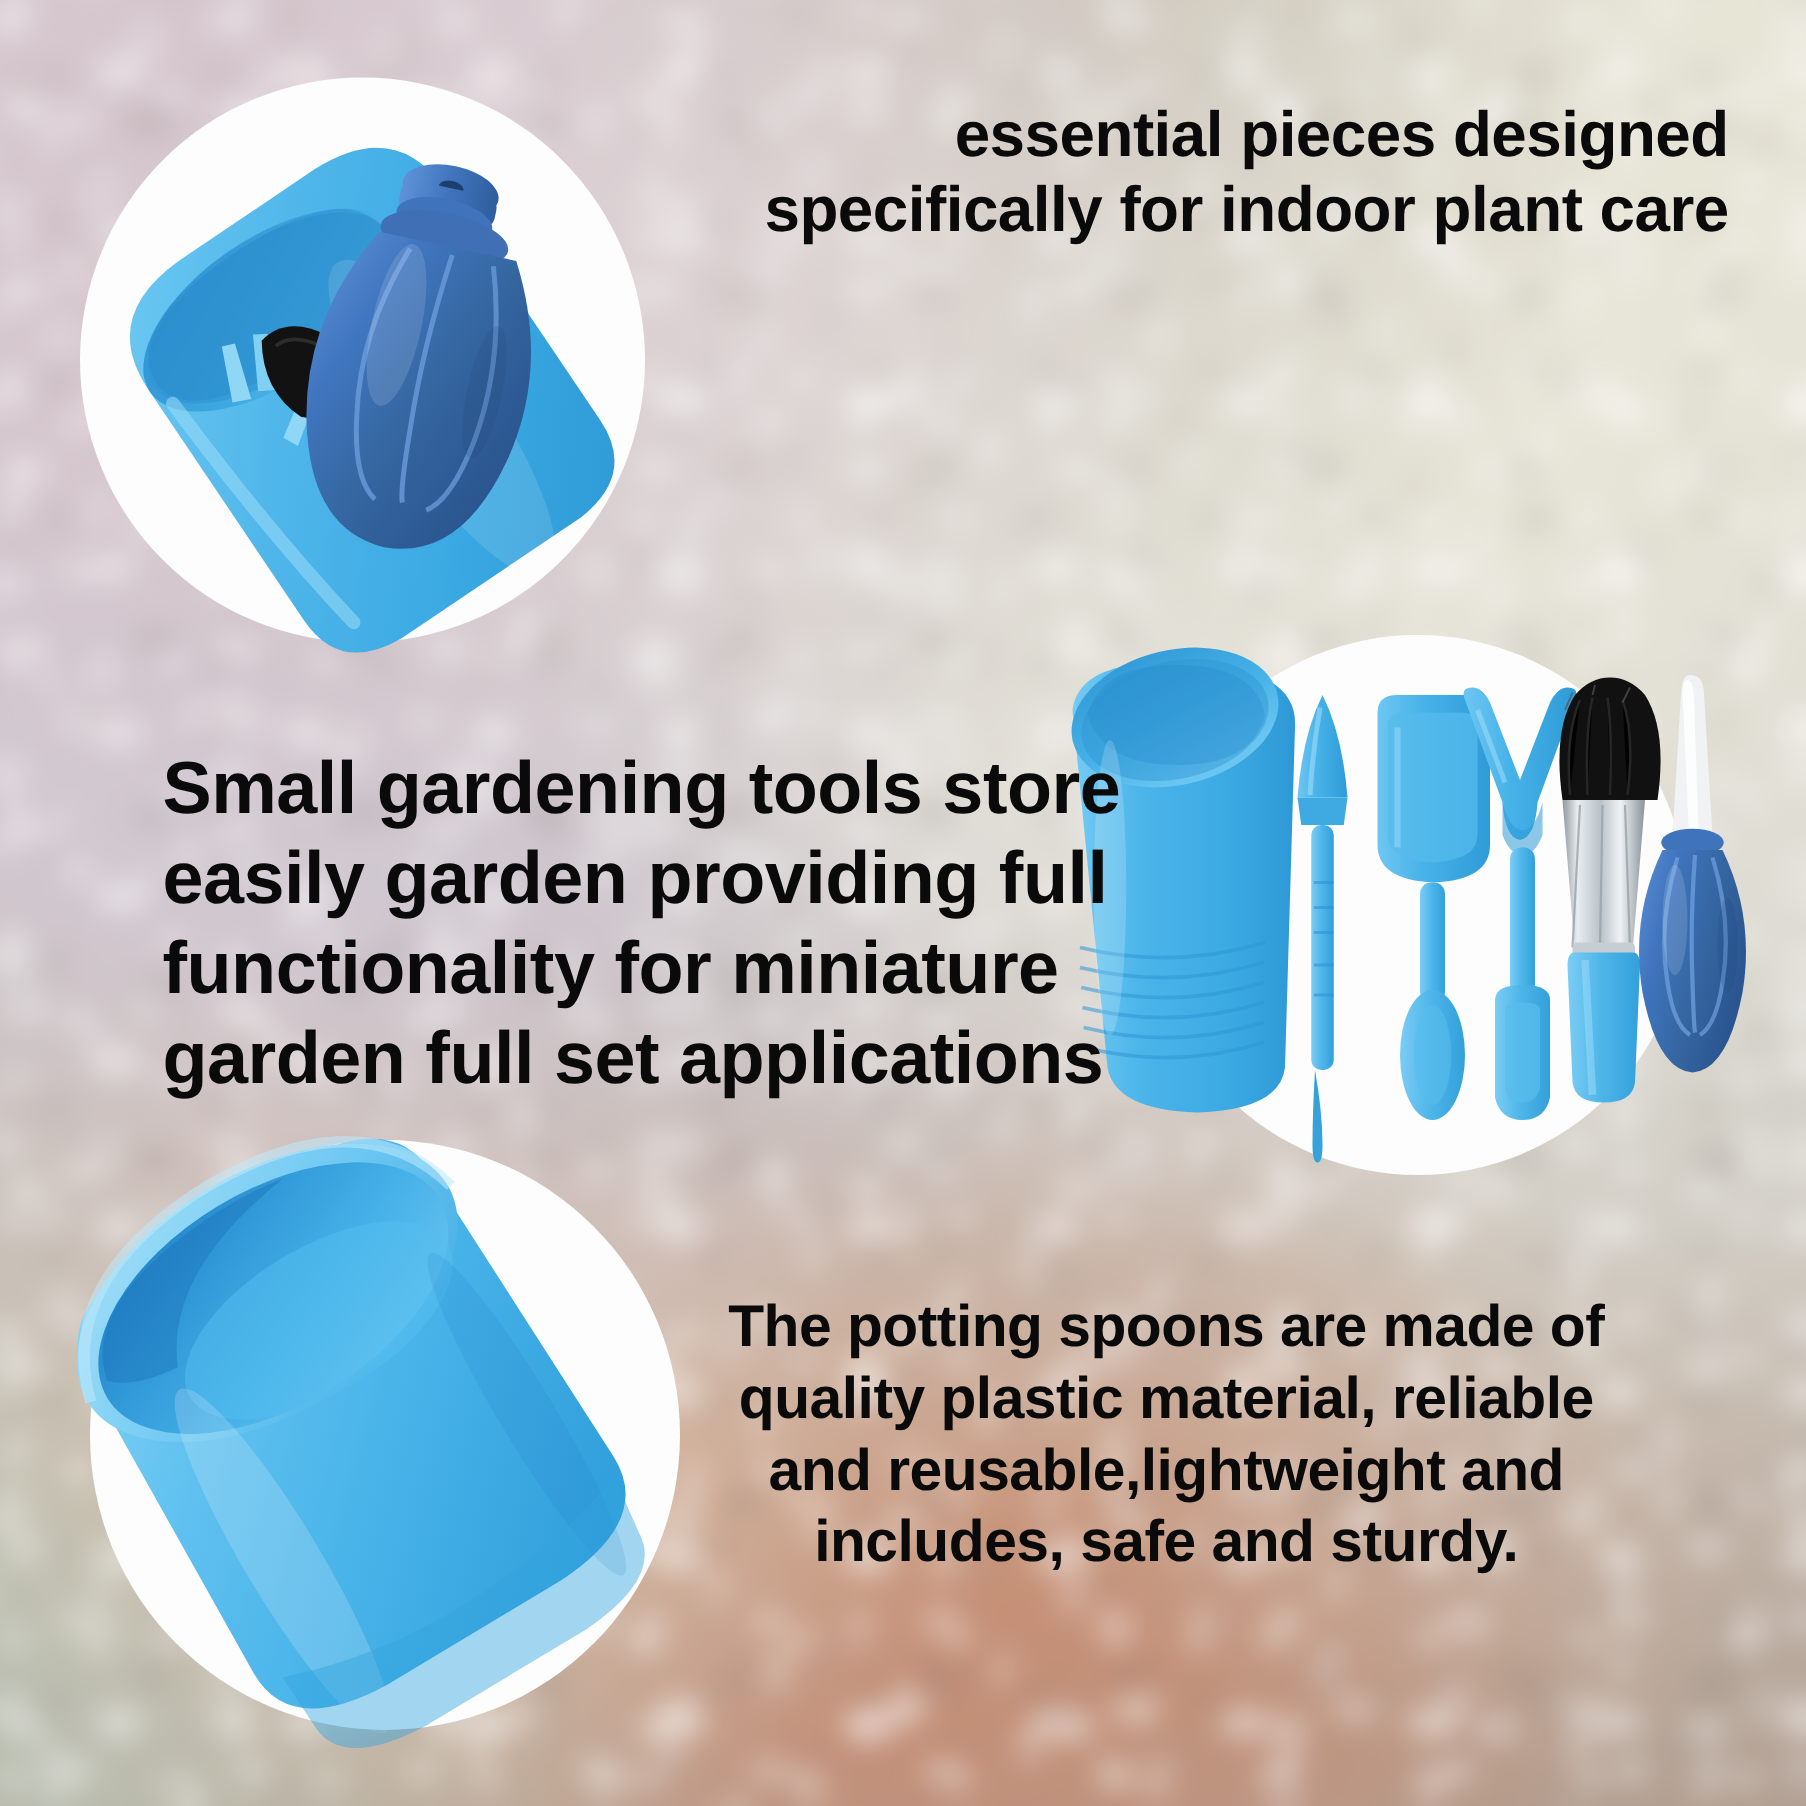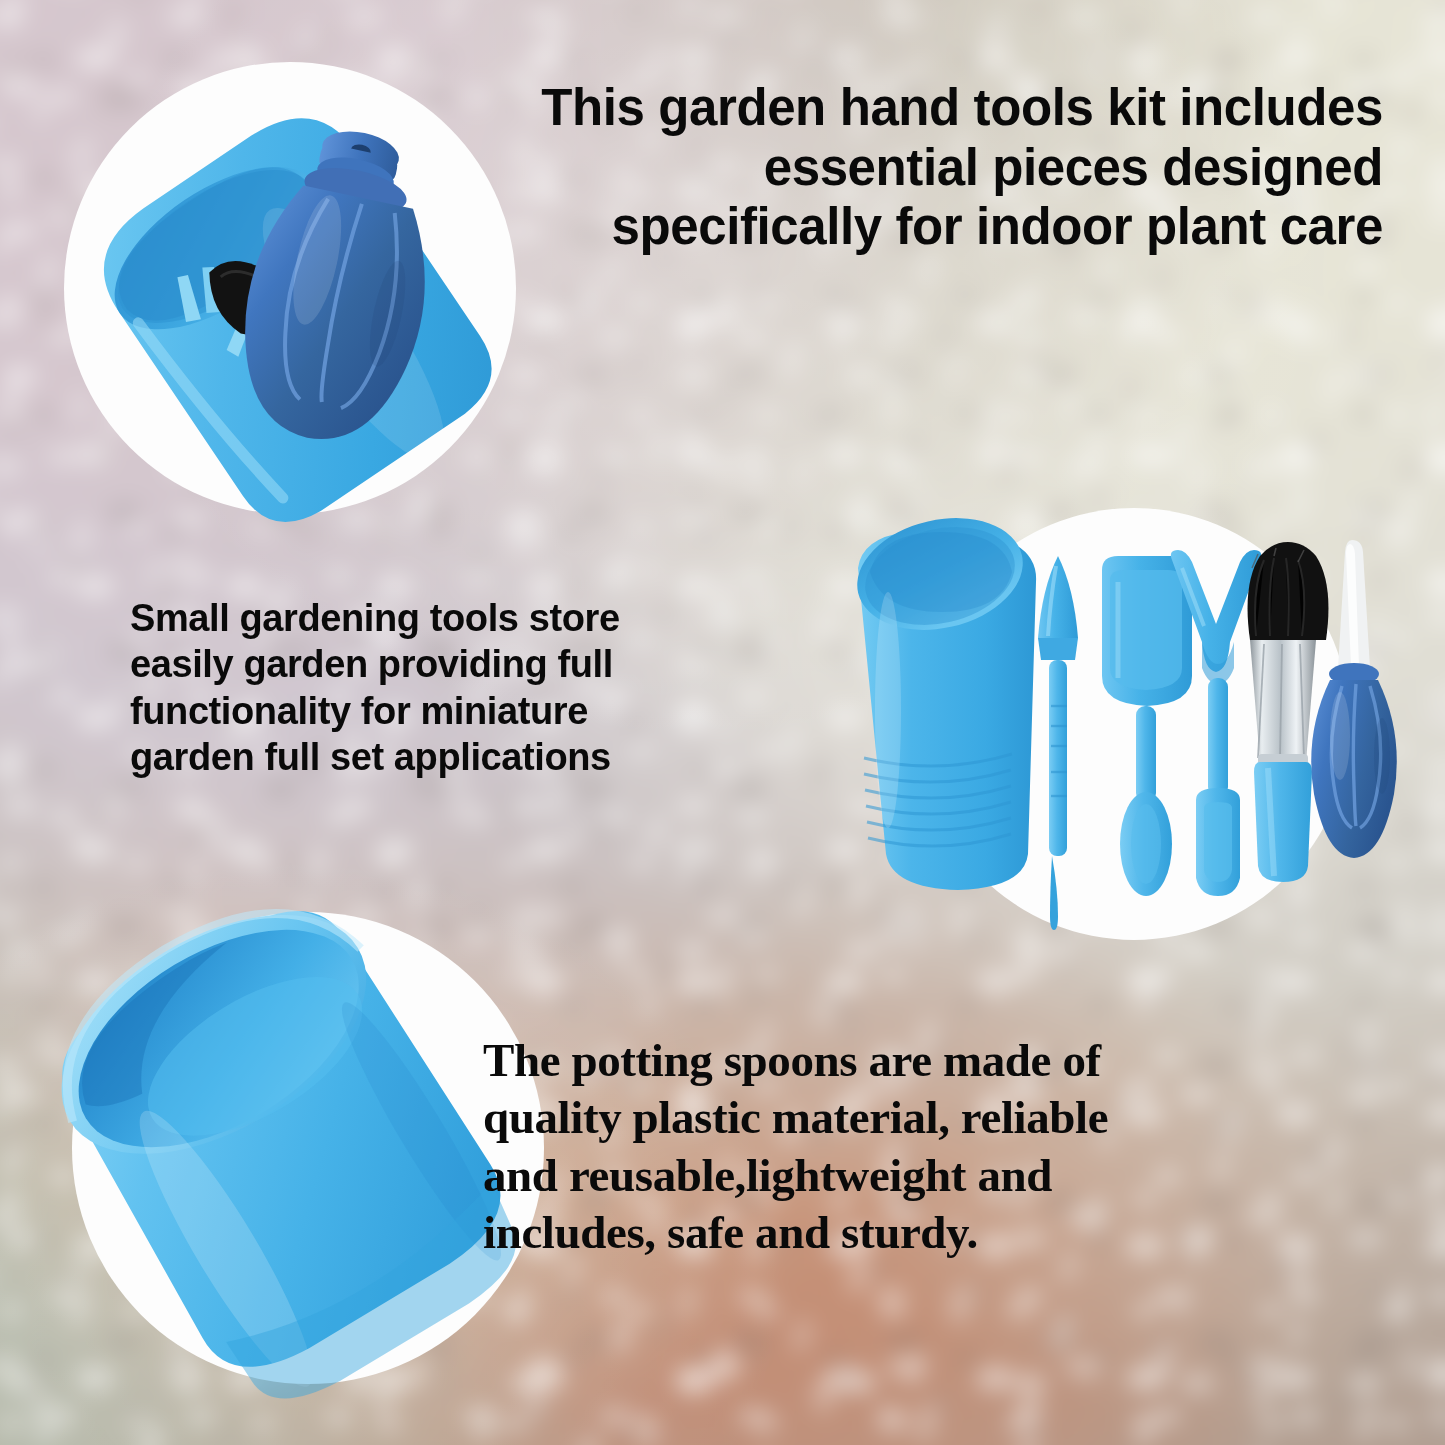--- a/index.html
+++ b/index.html
@@ -85,25 +85,25 @@
     text-rendering:optimizeLegibility;
   }
   .textblock .line{display:block;white-space:nowrap;}
 
   #text-kit{
     right:62px; top:78px; width:940px;
     text-align:right; font-size:51px;
   }
   #text-store{
     left:130px; top:595px; width:780px;
-    text-align:left; font-size:38px; line-height:1.22;
+    text-align:left; font-size:59px; line-height:1.22;
   }
   #text-material{
     right:62px; top:1032px; width:900px;
-    text-align:left; font-size:47px; line-height:1.22;font-family:Liberation Serif, serif;
+    text-align:center; font-size:47px; line-height:1.22;
   }
 </style>
 </head>
 <body>
 
 <div id="stage">
 
   <div id="bg">
     <div class="blurlayer">
       <div class="base"></div>
@@ -369,21 +369,20 @@
       <path d="M86 112 q26 -98 168 -100 q142 2 168 100" stroke="#bfe9fb" stroke-width="9" fill="none" opacity=".55"></path>
 
       <ellipse cx="152" cy="300" rx="30" ry="160" fill="#ffffff" opacity=".18"></ellipse>
       <ellipse cx="380" cy="300" rx="22" ry="150" fill="#1f7fc4" opacity=".16"></ellipse>
 
       <path d="M104 380 q144 50 310 0 l-6 48 q-2 40 -76 44 l-150 0 q-74 -4 -76 -44Z" fill="#34a3de" opacity=".45"></path>
     </g>
   </svg>
 
   <div class="textblock" id="text-kit">
-    <span class="line">This garden hand tools kit includes</span>
     <span class="line">essential pieces designed</span>
     <span class="line">specifically for indoor plant care</span>
   </div>
 
   <div class="textblock" id="text-store">
     <span class="line">Small gardening tools store</span>
     <span class="line">easily garden providing full</span>
     <span class="line">functionality for miniature</span>
     <span class="line">garden full set applications</span>
   </div>

